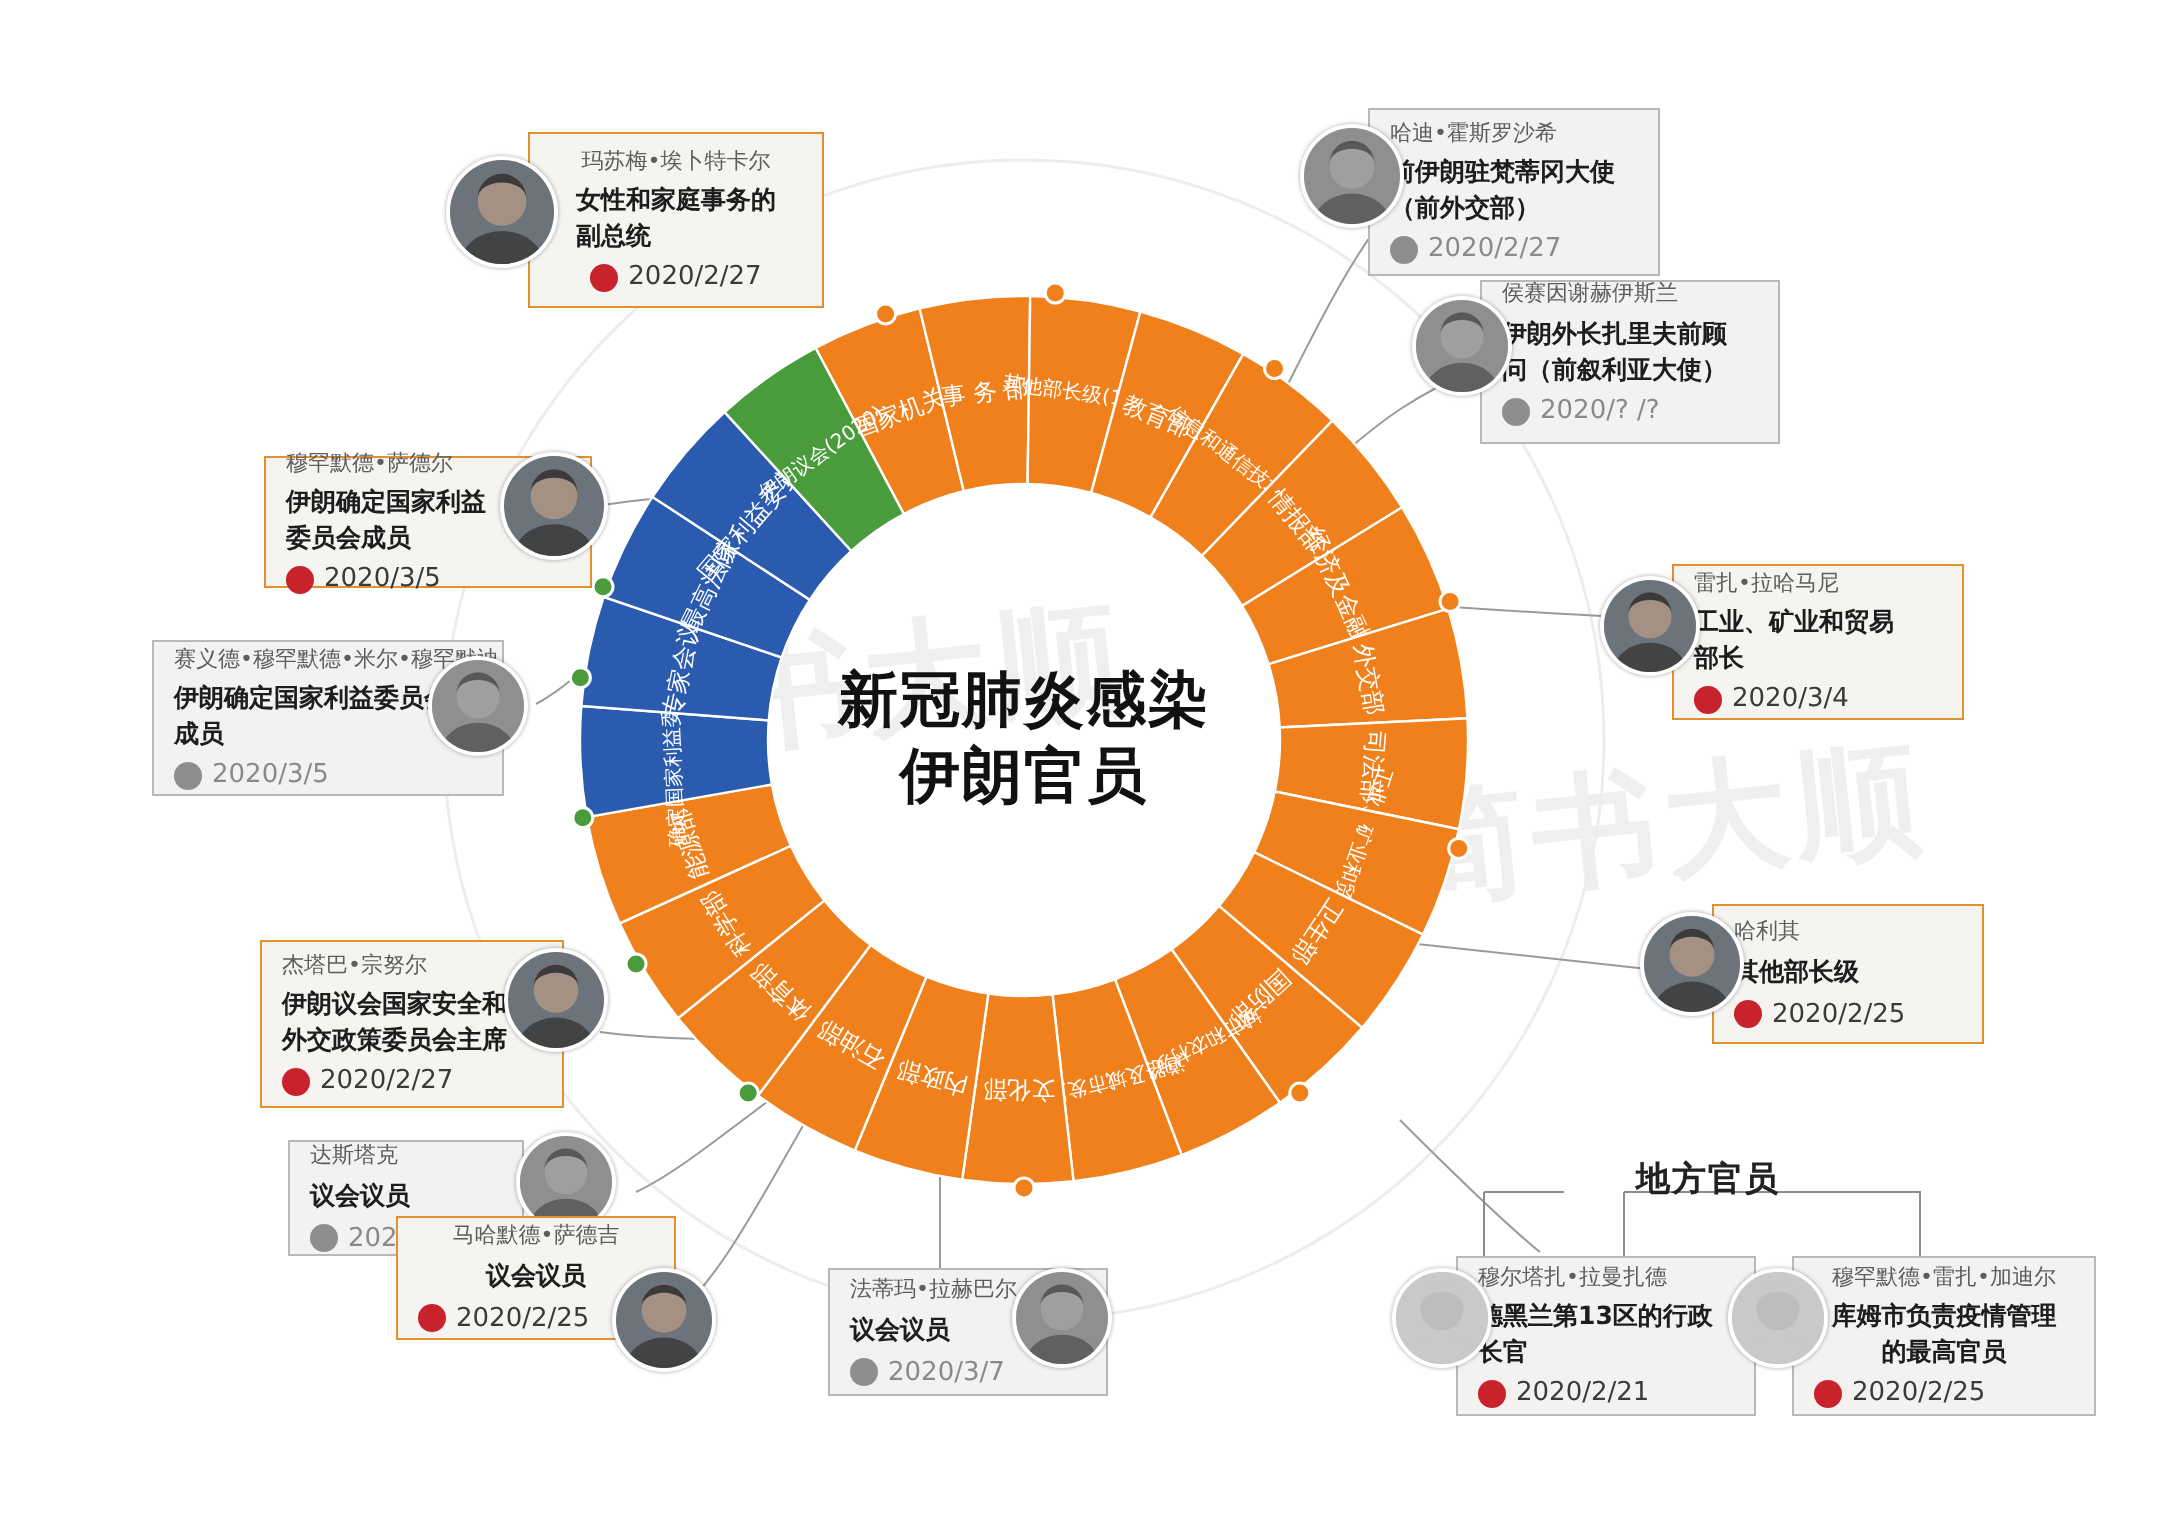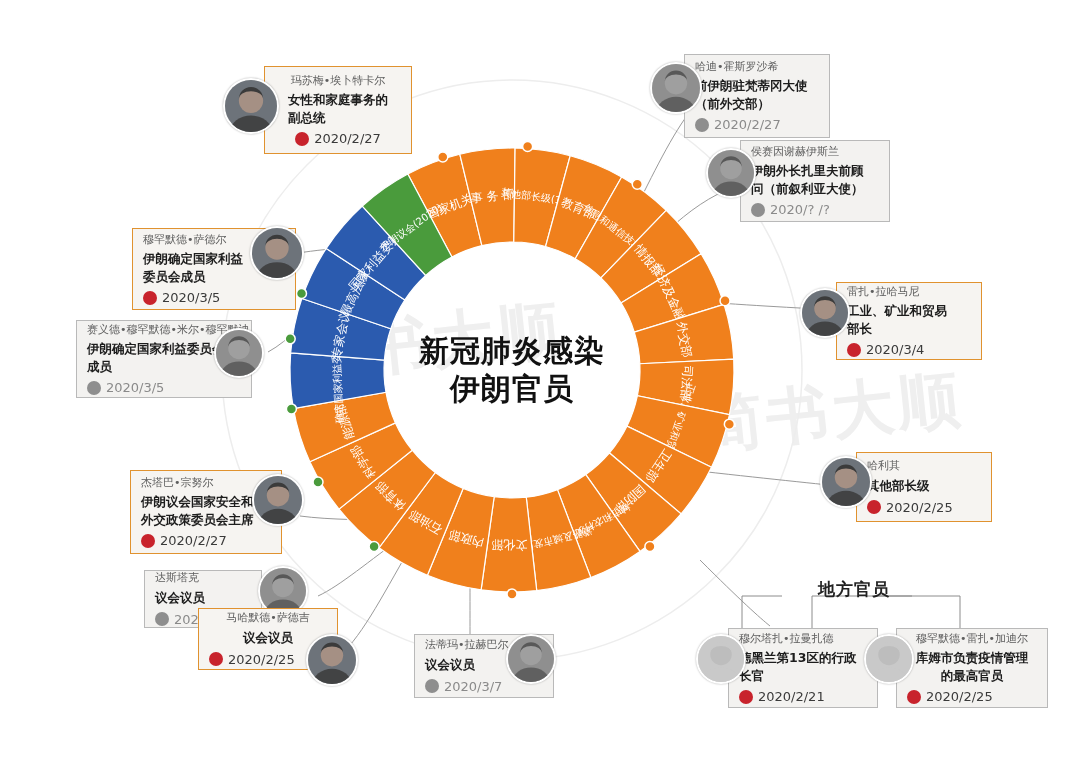--- a/index.html
+++ b/index.html
@@ -192,21 +192,21 @@
         </div>
       </div>
       <div class="avatar" style="left: 223px; top: 78px; width: 52px; height: 52px;">
         <svg width="100%" height="100%" viewBox="0 0 60 60">
       <rect width="60" height="60" fill="#6d737a"></rect>
       <circle cx="30" cy="24" r="14" fill="#a59084"></circle>
       <path d="M16 22 a14 14 0 0 1 28 0 a14 9 0 0 0 -28 0 z" fill="#3b3b3b"></path>
       <path d="M6 60 a24 19 0 0 1 48 0 z" fill="#3b3b3b" opacity="0.85"></path>
     </svg>
       </div>
-      <div class="card accent" style="left: 132px; top: 228px; width: 164px; height: 82px;">
+      <div class="card accent" style="left: 132px; top: 228px; width: 164px; height: 66px;">
         <div class="nm">穆罕默德•萨德尔</div>
         <div class="ttl">
           <div>伊朗确定国家利益</div>
           <div>委员会成员</div>
         </div>
         <div class="dt">
           <span class="status-ic status-red"></span>
           <span class="dnum">2020/3/5</span>
         </div>
       </div>
@@ -322,21 +322,21 @@
         </div>
       </div>
       <div class="avatar" style="left: 650px; top: 62px; width: 48px; height: 48px;">
         <svg width="100%" height="100%" viewBox="0 0 60 60">
       <rect width="60" height="60" fill="#8f8f8f"></rect>
       <circle cx="30" cy="24" r="14" fill="#9f9f9f"></circle>
       <path d="M16 22 a14 14 0 0 1 28 0 a14 9 0 0 0 -28 0 z" fill="#585858"></path>
       <path d="M6 60 a24 19 0 0 1 48 0 z" fill="#585858" opacity="0.85"></path>
     </svg>
       </div>
-      <div class="card dead" style="left: 740px; top: 140px; width: 150px; height: 82px;">
+      <div class="card dead" style="left: 740px; top: 140px; width: 150px; height: 82px; justify-content: flex-end;">
         <div class="nm">侯赛因谢赫伊斯兰</div>
         <div class="ttl">
           <div>伊朗外长扎里夫前顾</div>
           <div>问（前叙利亚大使）</div>
         </div>
         <div class="dt">
           <span class="status-ic status-gray"></span>
           <span class="dnum">2020/?  /?</span>
         </div>
       </div>

